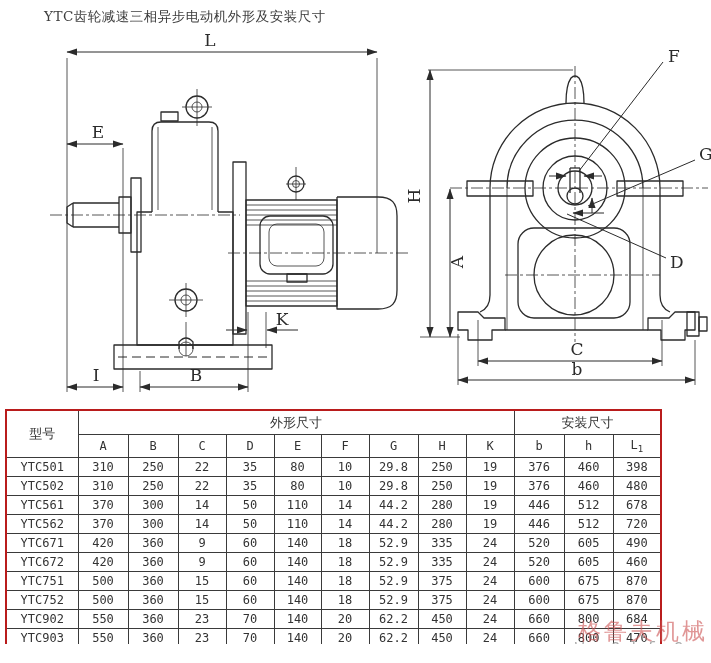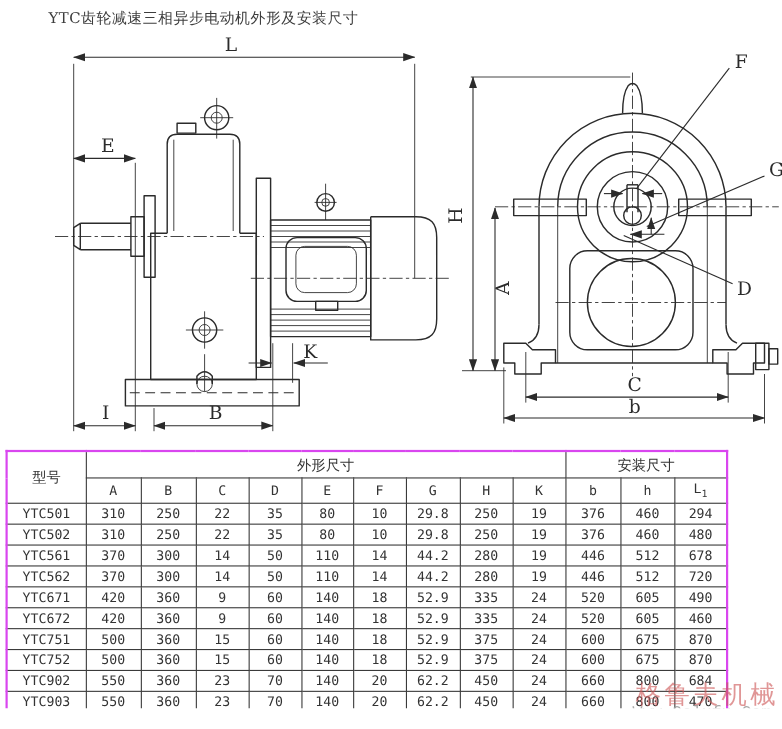--- a/index.html
+++ b/index.html
@@ -12,21 +12,21 @@
     position:absolute; left:44px; top:8px;
     font-size:13.5px; color:#3d3d3d; letter-spacing:0.5px;
     white-space:nowrap;
   }
   #drawing { position:absolute; left:0; top:0; }
 
   
   #dim-table {
     position:absolute; left:5px; top:409px;
     border-collapse:collapse; table-layout:fixed; width:653px;
-    border:2px solid #d946ef;
+    border:2px solid #b91c1c;
     font-family:"DejaVu Sans Mono", monospace;
     color:#333;
   }
   #dim-table th, #dim-table td {
     border:1px solid #3a3a3a; text-align:center; vertical-align:middle;
     padding:0; font-weight:normal; overflow:hidden; white-space:nowrap;
   }
   #dim-table thead tr.group-row th { height:23px; font-size:13px; font-family:"DejaVu Serif", serif; }
   #dim-table thead tr.col-row th { height:22px; font-size:12px; }
   #dim-table td { height:18px; font-size:12px; }
@@ -269,21 +269,21 @@
           <td>250</td>
           <td>22</td>
           <td>35</td>
           <td>80</td>
           <td>10</td>
           <td>29.8</td>
           <td>250</td>
           <td>19</td>
           <td>376</td>
           <td>460</td>
-          <td>294</td>
+          <td>398</td>
         </tr>
         <tr>
           <td>YTC502</td>
           <td>310</td>
           <td>250</td>
           <td>22</td>
           <td>35</td>
           <td>80</td>
           <td>10</td>
           <td>29.8</td>

